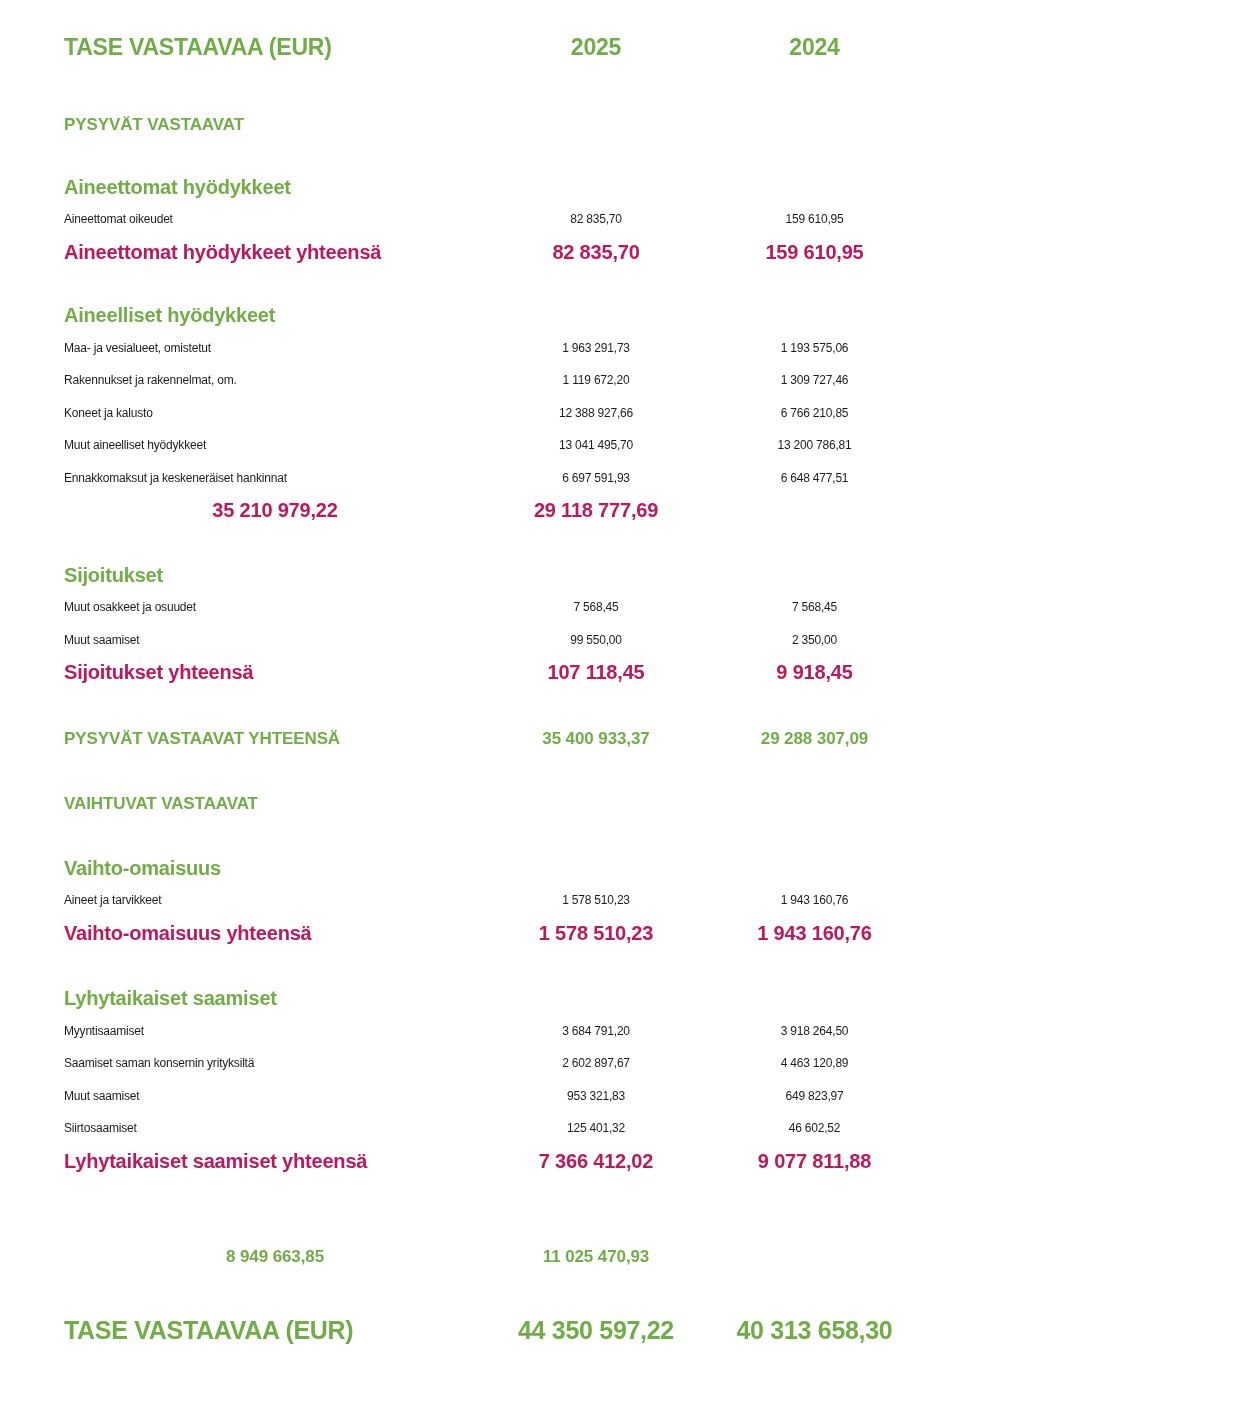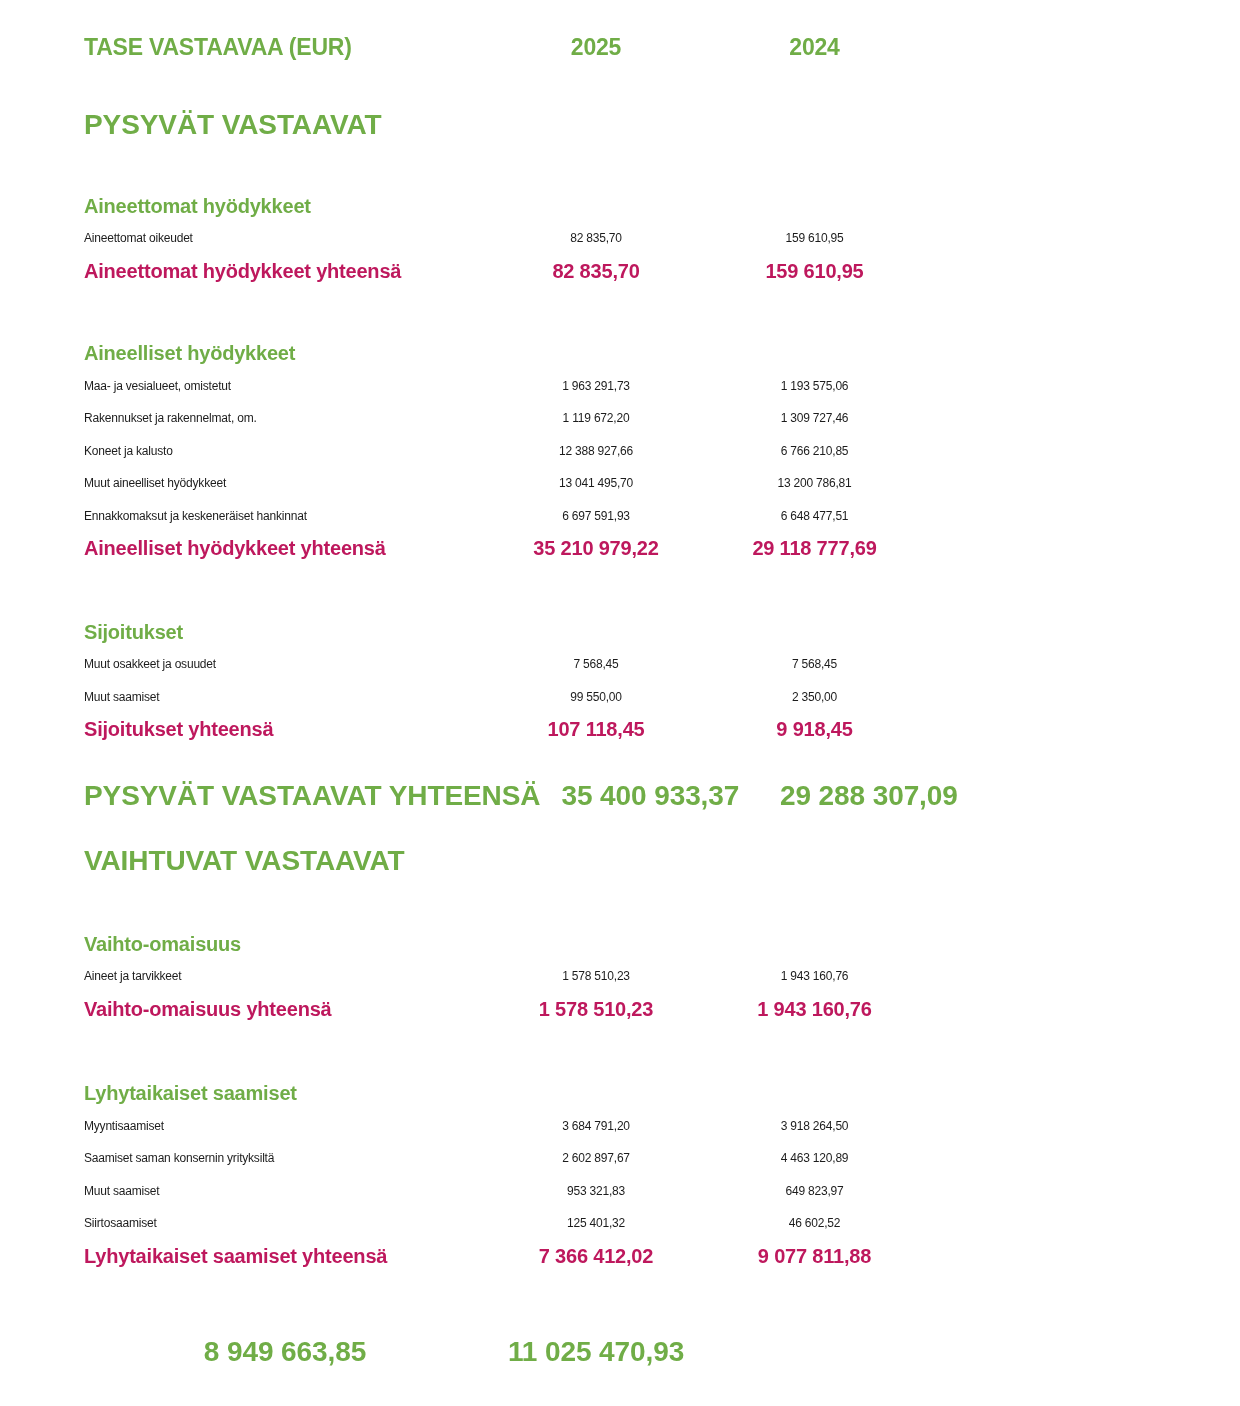--- a/index.html
+++ b/index.html
@@ -11,36 +11,36 @@
     width: 1240px;
     height: 1406px;
     font-family: "Liberation Sans", "DejaVu Sans", sans-serif;
     color: #1c1c1c;
     overflow: hidden;
   }
   .sheet {
     box-sizing: border-box;
     width: 1071px;
     height: 1406px;
-    padding: 29px 148px 20px 84px;
+    padding: 29px 148px 20px 64px;
   }
   .row {
     display: grid;
     grid-template-columns: 1fr 220px 217px;
     align-items: baseline;
     line-height: 32.5px;
     white-space: nowrap;
   }
   .lbl { text-align: left; }
   .num { text-align: center; font-variant-numeric: tabular-nums; }
 
   .data   { font-size: 12px; font-weight: 400; color: #1c1c1c; letter-spacing: -0.2px; }
-  .subhead{ font-size: 20px; font-weight: 700; color: #70ad47; letter-spacing: -0.2px; margin-top: 19px; }
+  .subhead{ font-size: 20px; font-weight: 700; color: #70ad47; letter-spacing: -0.2px; }
   .total  { font-size: 20px; font-weight: 700; color: #be185d; letter-spacing: -0.2px; }
-  .caps   { font-size: 28px; font-weight: 700; color: #70ad47; letter-spacing: -0.1px; }
+  .caps   { font-size: 17px; font-weight: 700; color: #70ad47; letter-spacing: -0.1px; }
 
   .title-row { line-height: 36px; }
   .title-row .cell { font-size: 23px; font-weight: 700; color: #70ad47; letter-spacing: -0.2px; }
 
   .grand-row { line-height: 36px; }
   .grand-row .cell { font-size: 25px; font-weight: 700; color: #70ad47; letter-spacing: -0.3px; }
 
   .sp { width: 100%; }
   .sp-44 { height: 44px; }
   .sp-29 { height: 29px; }
@@ -107,21 +107,20 @@
     <span class="lbl">Muut aineelliset hyödykkeet</span>
     <span class="num">13 041 495,70</span>
     <span class="num">13 200 786,81</span>
   </div>
   <div class="row data">
     <span class="lbl">Ennakkomaksut ja keskeneräiset hankinnat</span>
     <span class="num">6 697 591,93</span>
     <span class="num">6 648 477,51</span>
   </div>
   <div class="row total">
-    <span class="lbl">Aineelliset hyödykkeet yhteensä</span>
     <span class="num">35 210 979,22</span>
     <span class="num">29 118 777,69</span>
   </div>
 
   <div class="sp sp-32"></div>
 
   <div class="row">
     <span class="lbl subhead">Sijoitukset</span>
   </div>
   <div class="row data">

